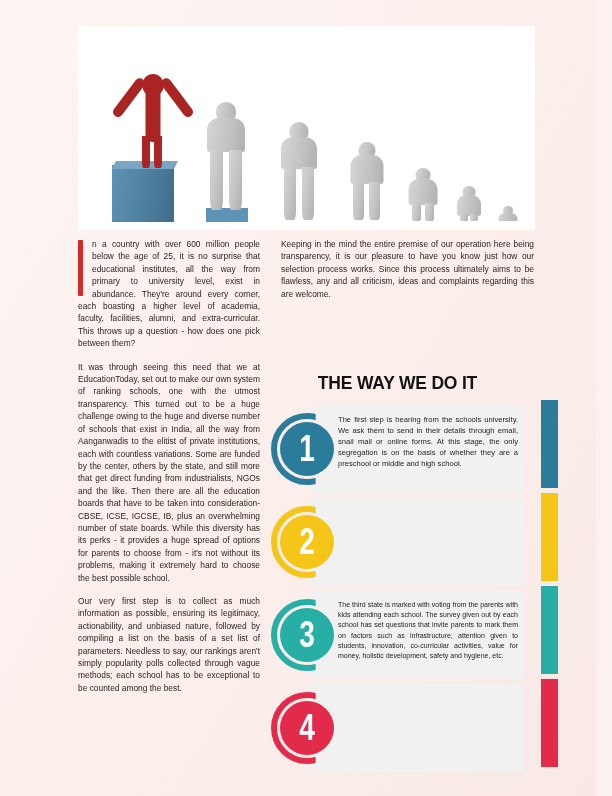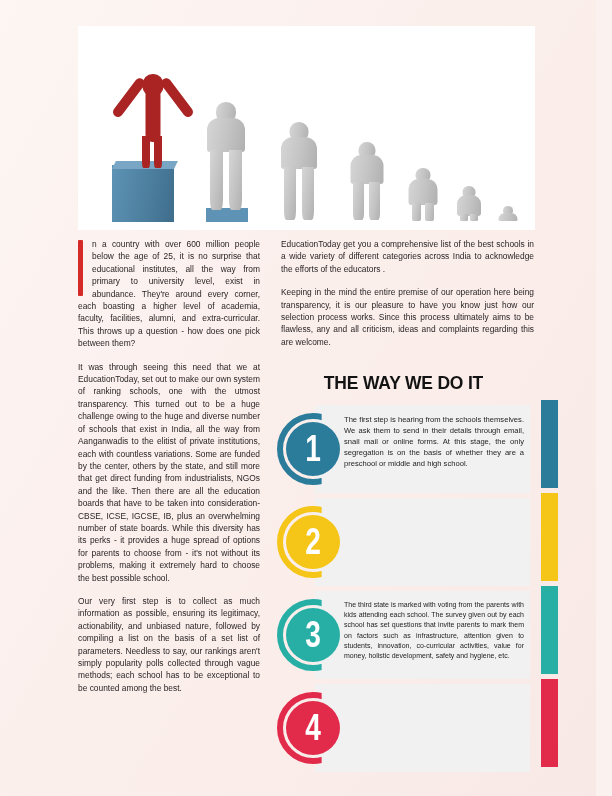--- a/index.html
+++ b/index.html
@@ -93,21 +93,21 @@
     width: 5px;
     height: 56px;
     background: #d52b28;
     margin: 2px 9px 0 0;
     border-radius: 1px;
   }
 
   
   #process {
     position: absolute;
-    left: 277px; top: 372px;
+    left: 271px; top: 372px;
     width: 280px;
   }
   #process-title {
     font-family: "Liberation Sans Narrow","Liberation Sans", sans-serif;
     font-weight: 700;
     font-size: 19px;
     letter-spacing: -0.2px;
     color: #131313;
     text-align: center;
     width: 253px;
@@ -255,38 +255,37 @@
     <p class="body-text dropcap-para">
       <span class="dropcap"></span><span>n a country with over 600 million people below the age of 25, it is no surprise that educational institutes, all the way from primary to university level, exist in abundance. They're around every corner, each boasting a higher level of academia, faculty, facilities, alumni, and  extra-curricular. This throws up a question - how does one pick between them?</span>
     </p>
 
     <p class="body-text">It was through seeing this need that we at EducationToday, set out to make our own system of ranking schools, one with the utmost transparency. This turned out to be a huge challenge owing to the huge and diverse number of schools that exist in India, all the way from Aanganwadis to the elitist of private institutions, each with countless variations. Some are funded by the center, others by the state, and still more that get direct funding from industrialists, NGOs and the like. Then there are all the education boards that have to be taken into consideration- CBSE, ICSE, IGCSE, IB, plus an overwhelming number of state boards. While this diversity has its perks - it provides a huge spread of options for parents to choose from - it's not without its problems, making it extremely hard to choose the best possible school.</p>
 
     <p class="body-text">Our very first step is to collect as much information as possible, ensuring its legitimacy, actionability, and unbiased nature, followed by compiling a list on the basis of a set list of parameters. Needless to say, our rankings aren't simply popularity polls collected through vague methods; each school has to be exceptional to be counted among the best.</p>
   </div>
 
   <div class="col-right">
-    <p class="body-text">EducationToday get you a comprehensive list of the best schools in a wide variety of different categories across India  to acknowledge the efforts of the educators .</p>
     <p class="body-text">Keeping in the mind the entire premise of our operation here being transparency, it is our pleasure to have you know just how our selection process works. Since this process ultimately aims to be flawless, any and all criticism, ideas and complaints regarding this are welcome.</p>
   </div>
 
   <div id="process">
 
     <div id="process-title">THE WAY WE DO IT</div>
 
     <div class="steps">
 
       <div class="step">
         <div class="step-panel" style="background: rgb(241, 241, 242);"></div>
         <div class="step-badge" id="badge1" style="color: rgb(43, 123, 155);">
           <div class="step-ring"></div>
           <div class="step-disc"></div>
           <div class="step-num">1</div>
         </div>
-        <div class="step-text">The first step is hearing from the schools themselves. We ask them to send in their details through email, snail mail or online forms. At this stage, the only segregation is on the basis of whether they are a preschool or middle and high school.</div>
+        <div class="step-text">The first step is hearing from the schools university. We ask them to send in their details through email, snail mail or online forms. At this stage, the only segregation is on the basis of whether they are a preschool or middle and high school.</div>
       </div>
 
       <div class="step">
         <div class="step-panel" style="background: rgb(241, 241, 242);"></div>
         <div class="step-badge" id="badge2" style="color: rgb(245, 197, 24);">
           <div class="step-ring"></div>
           <div class="step-disc"></div>
           <div class="step-num">2</div>
         </div>
       </div>

